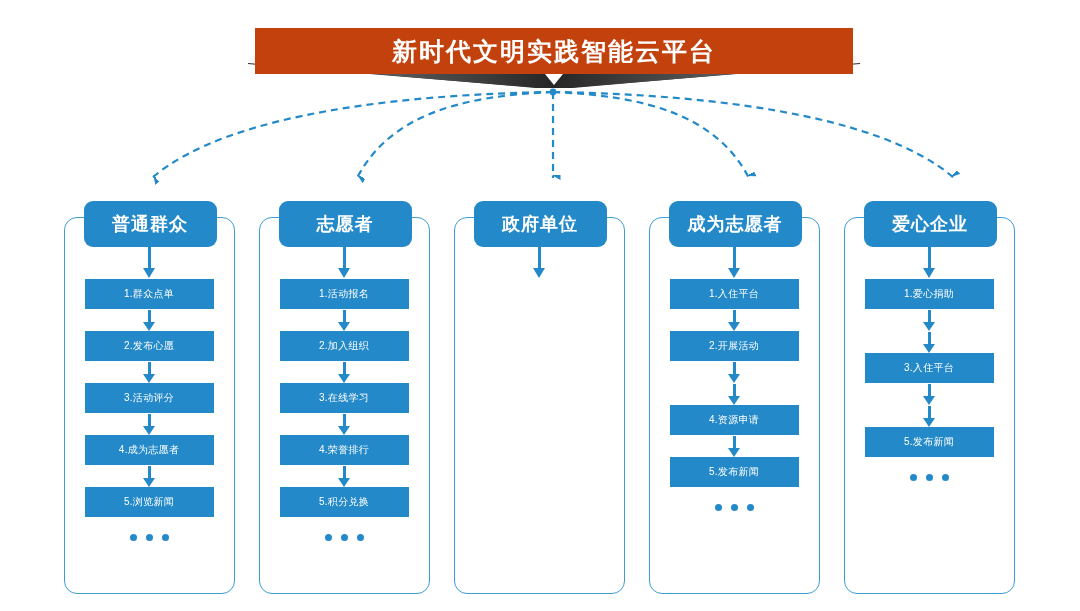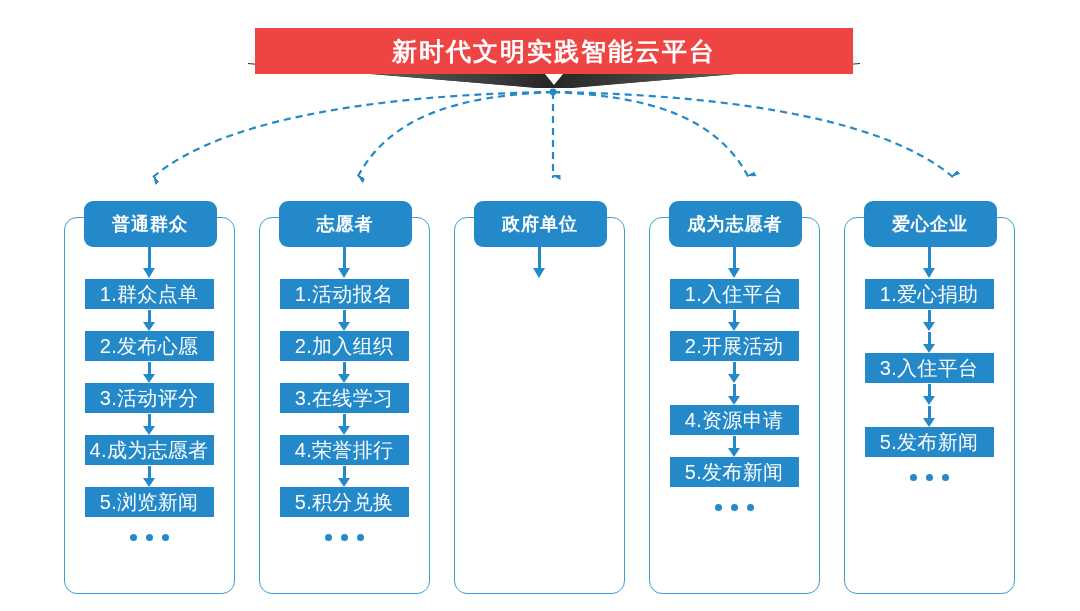--- a/index.html
+++ b/index.html
@@ -43,21 +43,21 @@
     height: 32px;
     background: linear-gradient(90deg,#ffffff 0%, #6a6a6a 14%, #3a3a3a 40%, #262626 50%, #3a3a3a 60%, #6a6a6a 86%, #ffffff 100%);
     clip-path: polygon(0 0, 100% 0, 100% 7px, 53% 100%, 47% 100%, 0 7px);
   }
   #banner-bar {
     position: absolute;
     left: 7px;
     top: 0;
     width: 598px;
     height: 46px;
-    background: #ef4444;
+    background: #c2410c;
     display: flex;
     align-items: center;
     justify-content: center;
   }
   #banner-title {
     color: #ffffff;
     font-size: 25px;
     font-weight: bold;
     letter-spacing: 2px;
     line-height: 1;
@@ -144,21 +144,21 @@
   }
   .item {
     width: 129px;
     margin: 0 auto;
     height: 30px;
     background: #2389c8;
     display: flex;
     align-items: center;
     justify-content: center;
     color: #ffffff;
-    font-size: 20px;
+    font-size: 10px;
     letter-spacing: 0.3px;
   }
   .arrow-down {
     width: 13px;
     height: 22px;
     margin: 0 auto;
     position: relative;
   }
   .arrow-down::before {
     content: "";

